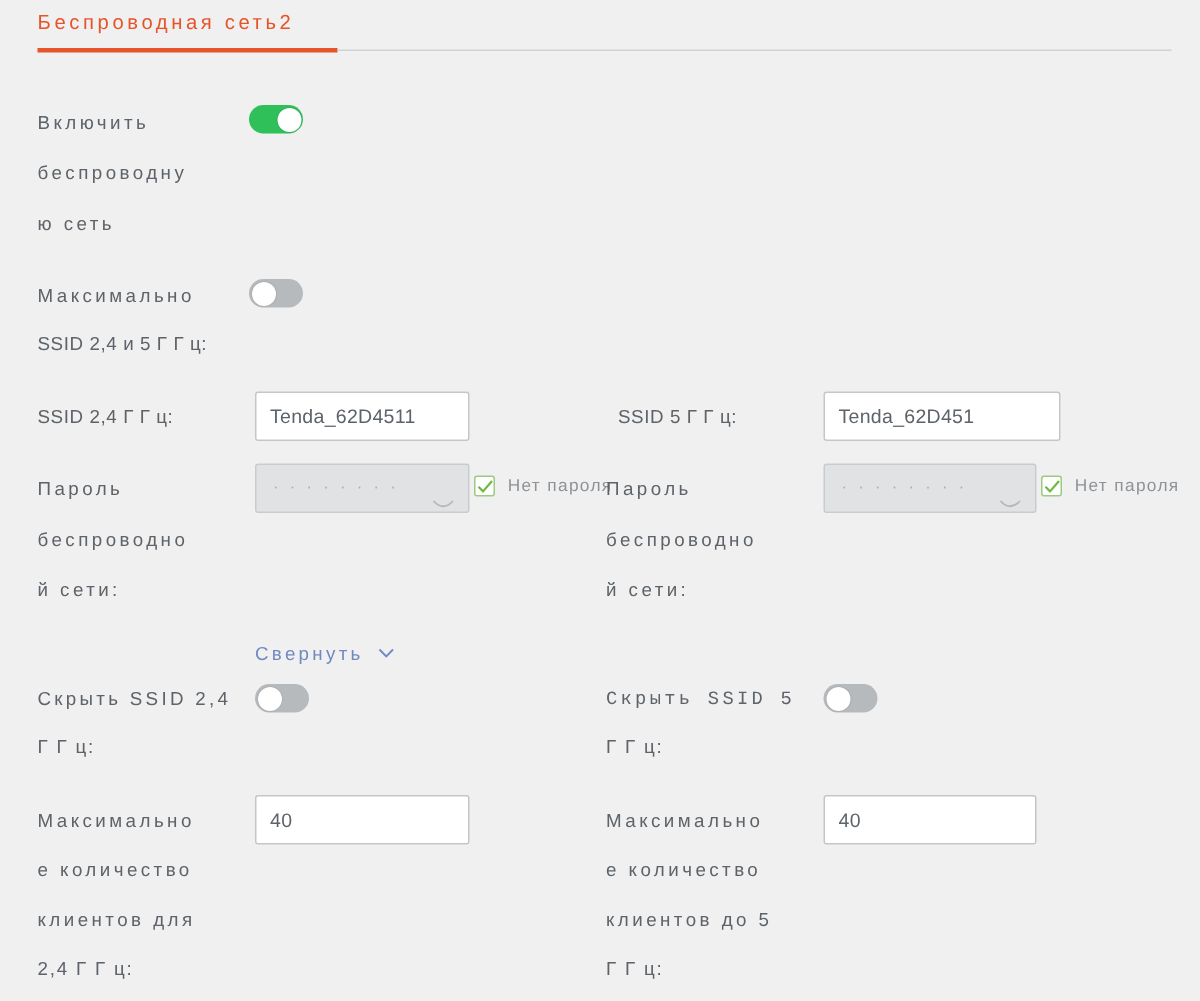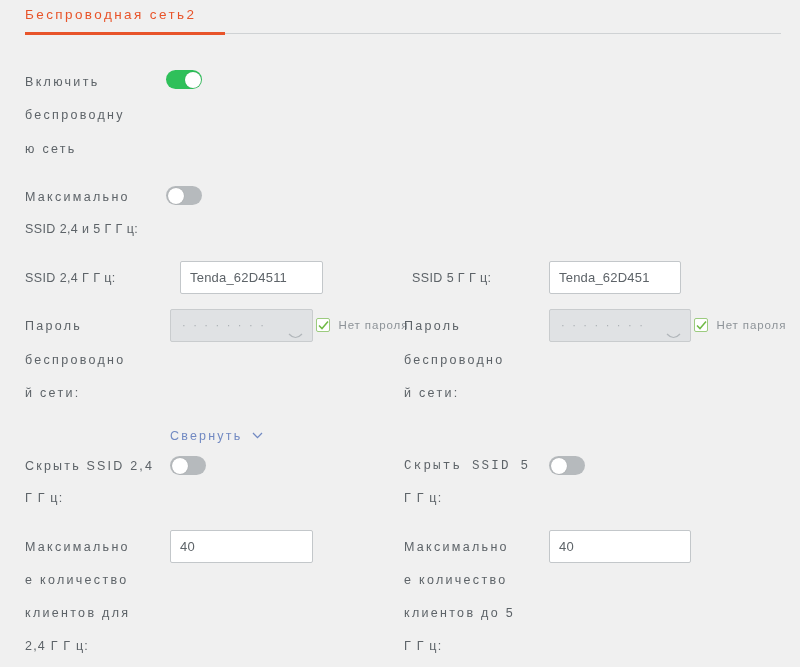--- a/index.html
+++ b/index.html
@@ -180,24 +180,24 @@
   <div class="knob"></div>
 </div>
 
 <div class="lbl" style="left:25px; top:190px;">Максимально</div>
 <div class="lbl tight" style="left:25px; top:222px;">SSID 2,4 и 5 Г Г ц:</div>
 <div class="toggle" style="left:166px; top:186px;">
   <div class="knob"></div>
 </div>
 
 <div class="lbl tight" style="left:25px; top:271px;">SSID 2,4 Г Г ц:</div>
-<div class="tbox" style="left:180px; top:261px; width:143px;">Tenda_62D4511</div>
+<div class="tbox" style="left:170px; top:261px; width:143px;">Tenda_62D4511</div>
 
 <div class="lbl tight" style="left:412px; top:271px;">SSID 5 Г Г ц:</div>
-<div class="tbox" style="left:549px; top:261px; width:132px;">Tenda_62D451</div>
+<div class="tbox" style="left:549px; top:261px; width:158px;">Tenda_62D451</div>
 
 <div class="lbl" style="left:25px; top:319px;">Пароль</div>
 <div class="lbl" style="left:25px; top:353px;">беспроводно</div>
 <div class="lbl" style="left:25px; top:386px;">й сети:</div>
 
 <div class="tbox disabled" style="left:170px; top:309px; width:143px; padding:0;">
   <span class="pwd-dots">········</span>
   <span class="eye">
     <svg width="15" height="10" viewBox="0 0 15 10">
       <path d="M1 3 Q7.5 10 14 3" fill="none" stroke="#b2b7bb" stroke-width="1.2"></path>

